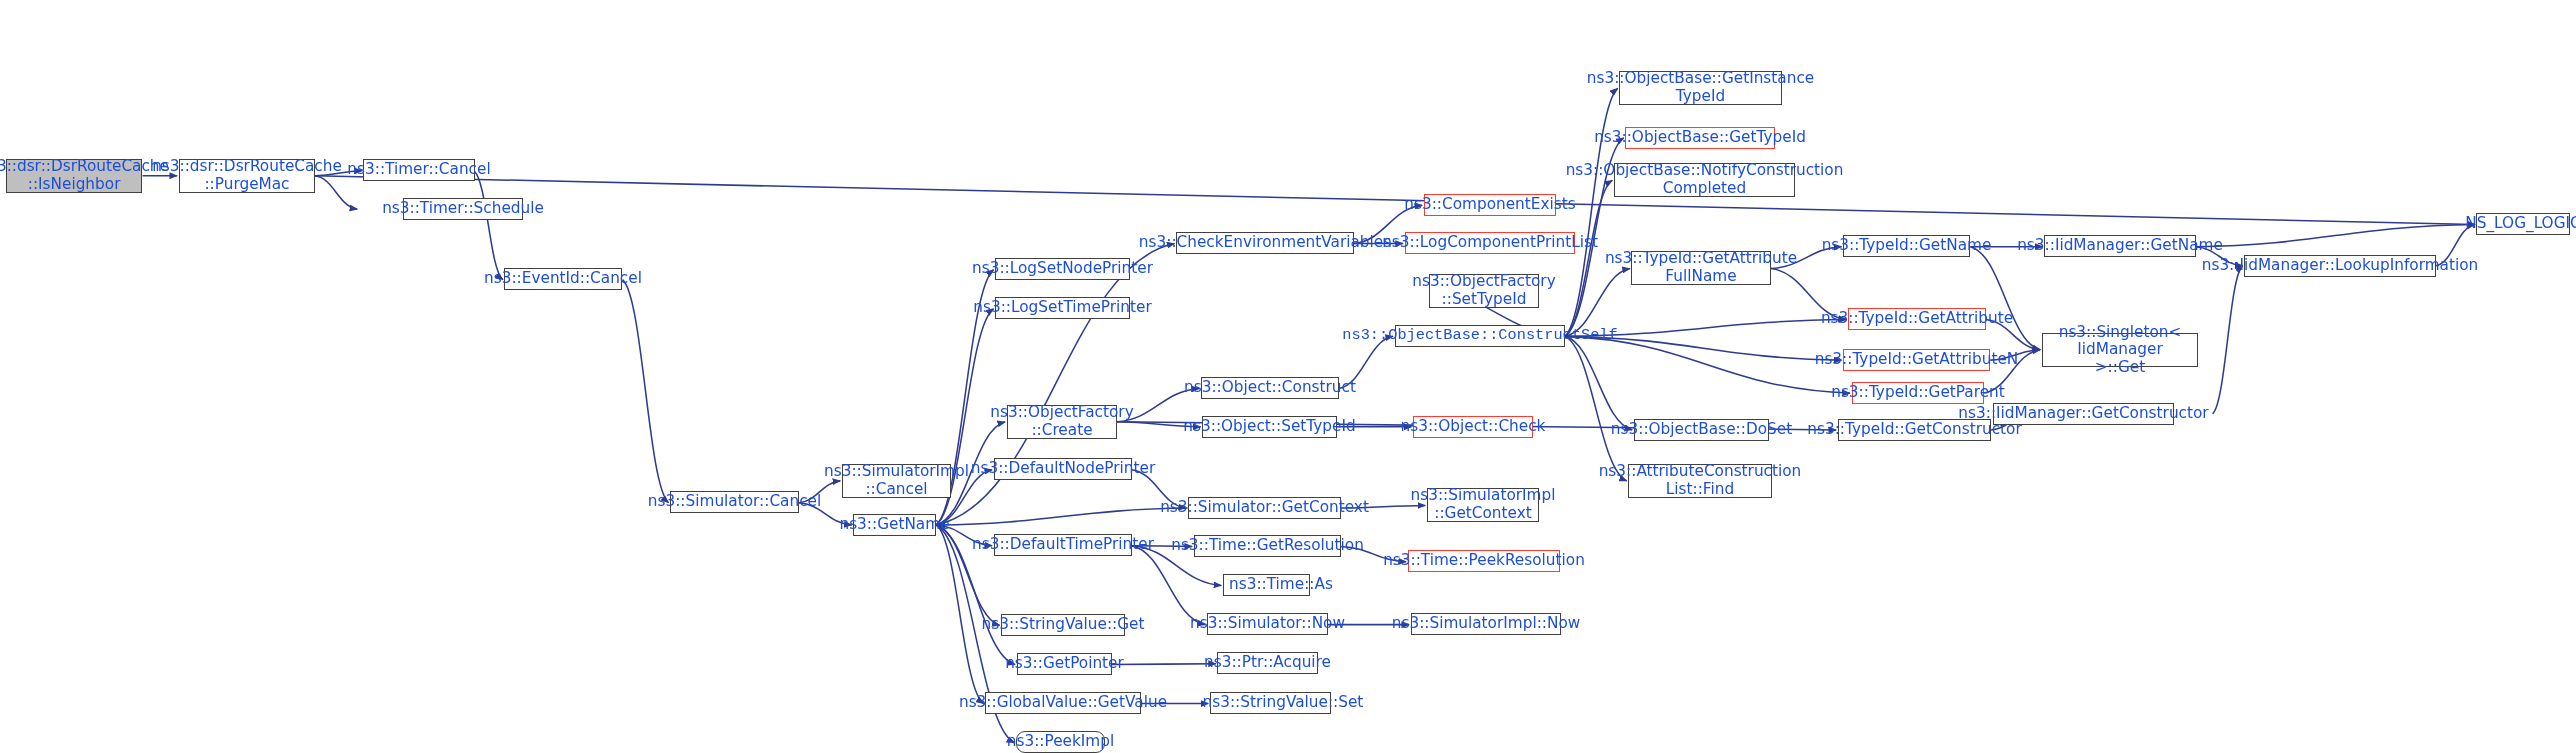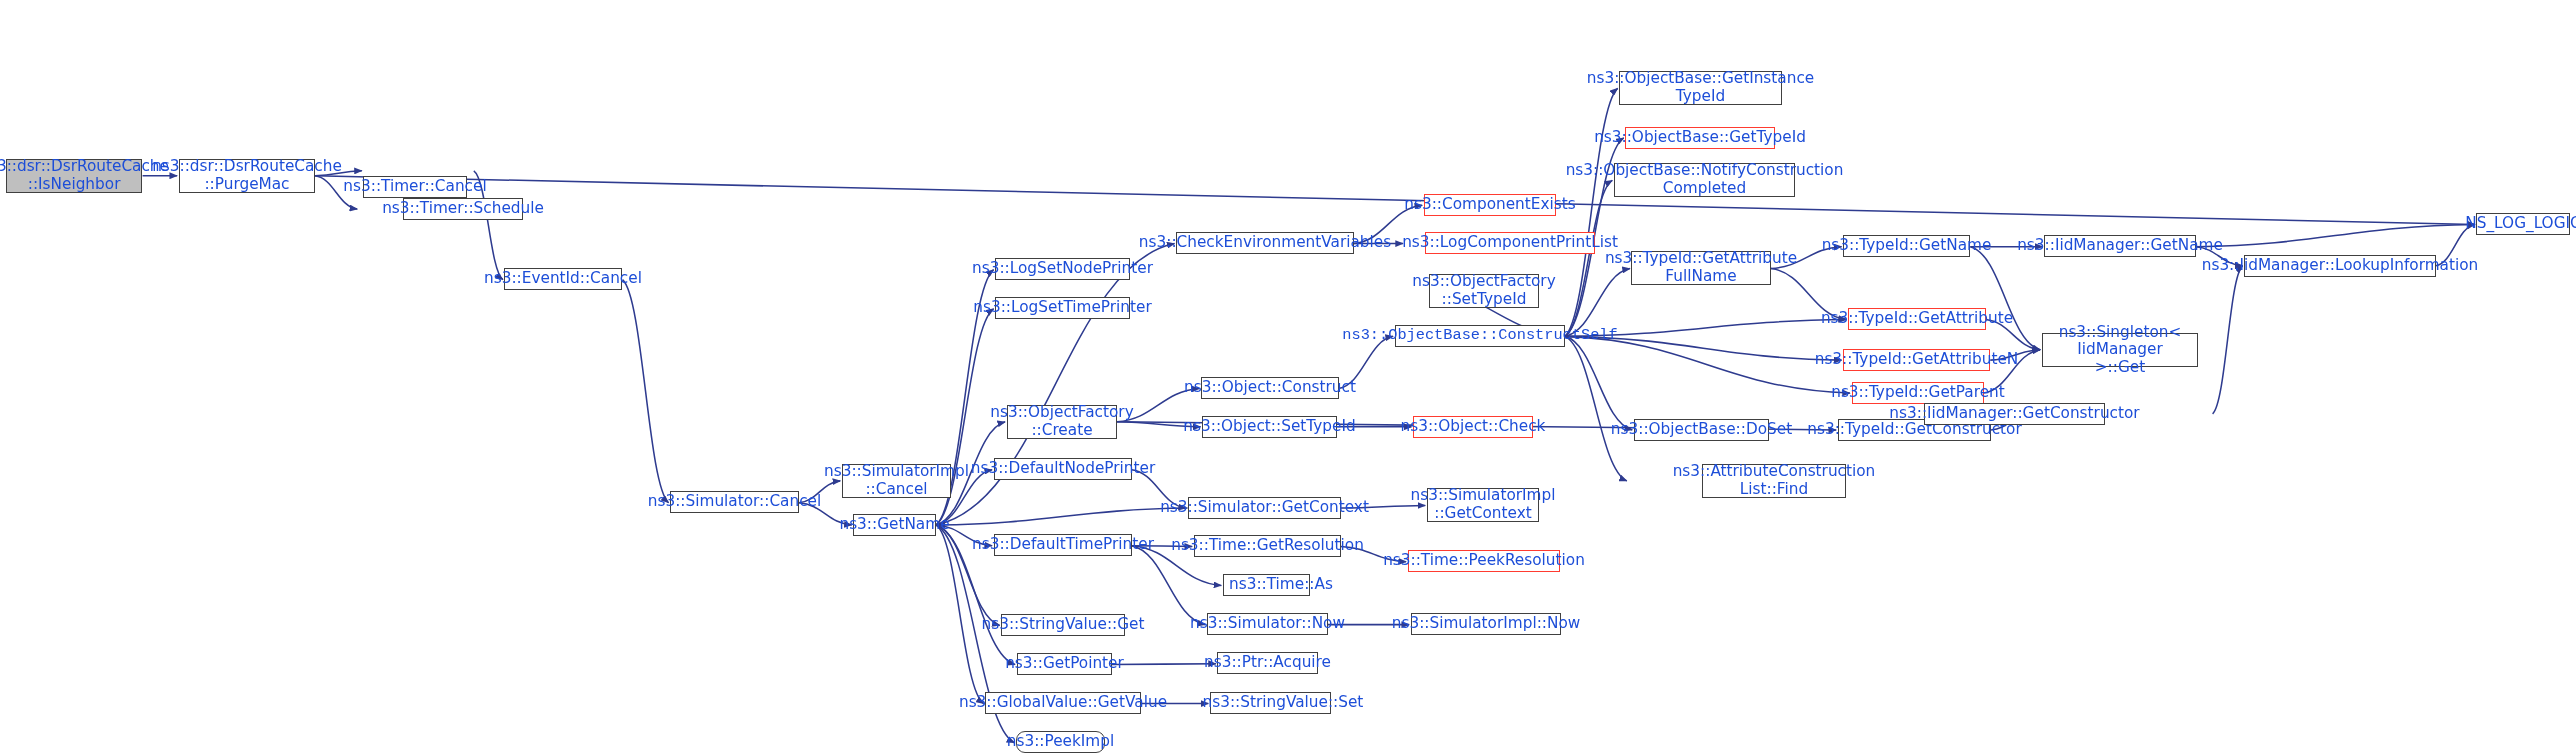--- a/index.html
+++ b/index.html
@@ -108,21 +108,21 @@
         <path d="M2864,321.5 C3027.8,319.18 3064.2,294.82 3228,292.5"></path>
         <path d="M3177,346.5 C3199.95,342.18 3205.05,296.82 3228,292.5"></path>
       </g>
   </svg>
 
   <div id="node-layer">
       <div class="node root" style="left: 6.1px; top: 159px; width: 136px; height: 34px;">ns3::dsr::DsrRouteCache
 ::IsNeighbor</div>
       <div class="node" style="left: 179px; top: 159px; width: 136px; height: 34px;">ns3::dsr::DsrRouteCache
 ::PurgeMac</div>
-      <div class="node" style="left: 363px; top: 176px; width: 104px; height: 22px;">ns3::Timer::Cancel</div>
+      <div class="node" style="left: 363px; top: 159px; width: 112px; height: 22px;">ns3::Timer::Cancel</div>
       <div class="node" style="left: 359px; top: 198px; width: 120px; height: 22px; margin-left: 44px;">ns3::Timer::Schedule</div>
       <div class="node" style="left: 504px; top: 268px; width: 118px; height: 22px;">ns3::EventId::Cancel</div>
       <div class="node" style="left: 670px; top: 491px; width: 129px; height: 22px;">ns3::Simulator::Cancel</div>
       <div class="node" style="left: 842px; top: 464px; width: 109px; height: 34px;">ns3::SimulatorImpl
 ::Cancel</div>
       <div class="node" style="left: 853px; top: 514px; width: 83px; height: 22px;">ns3::GetName</div>
       <div class="node" style="left: 995px; top: 258px; width: 135px; height: 22px;">ns3::LogSetNodePrinter</div>
       <div class="node" style="left: 995px; top: 297px; width: 135px; height: 22px;">ns3::LogSetTimePrinter</div>
       <div class="node" style="left: 1007px; top: 405px; width: 110px; height: 34px;">ns3::ObjectFactory
 ::Create</div>
@@ -135,46 +135,46 @@
       <div class="node" style="left: 1176px; top: 232px; width: 178px; height: 22px;">ns3::CheckEnvironmentVariables</div>
       <div class="node" style="left: 1201px; top: 377px; width: 138px; height: 22px;">ns3::Object::Construct</div>
       <div class="node" style="left: 1202px; top: 416px; width: 135px; height: 22px;">ns3::Object::SetTypeId</div>
       <div class="node" style="left: 1188px; top: 497px; width: 153px; height: 22px;">ns3::Simulator::GetContext</div>
       <div class="node" style="left: 1194px; top: 535px; width: 147px; height: 22px;">ns3::Time::GetResolution</div>
       <div class="node" style="left: 1223px; top: 574px; width: 87px; height: 22px; padding-left: 32px;">ns3::Time::As</div>
       <div class="node" style="left: 1207px; top: 613px; width: 121px; height: 22px;">ns3::Simulator::Now</div>
       <div class="node" style="left: 1217px; top: 652px; width: 101px; height: 22px;">ns3::Ptr::Acquire</div>
       <div class="node" style="left: 1210px; top: 692px; width: 121px; height: 22px; padding-left: 28px;">ns3::StringValue::Set</div>
       <div class="node redborder" style="left: 1424px; top: 194px; width: 132px; height: 22px;">ns3::ComponentExists</div>
-      <div class="node redborder" style="left: 1405px; top: 232px; width: 170px; height: 22px; margin-left: 20px;">ns3::LogComponentPrintList</div>
+      <div class="node redborder" style="left: 1405px; top: 232px; width: 170px; height: 22px;">ns3::LogComponentPrintList</div>
       <div class="node" style="left: 1429px; top: 274px; width: 110px; height: 34px;">ns3::ObjectFactory
 ::SetTypeId</div>
       <div class="node" style="left: 1395px; top: 325px; width: 170px; height: 22px; font-family: Liberation Mono, monospace;">ns3::ObjectBase::ConstructSelf</div>
       <div class="node redborder" style="left: 1413px; top: 416px; width: 120px; height: 22px;">ns3::Object::Check</div>
       <div class="node" style="left: 1427px; top: 488px; width: 112px; height: 34px;">ns3::SimulatorImpl
 ::GetContext</div>
       <div class="node redborder" style="left: 1408px; top: 550px; width: 152px; height: 22px;">ns3::Time::PeekResolution</div>
       <div class="node" style="left: 1411px; top: 613px; width: 150px; height: 22px;">ns3::SimulatorImpl::Now</div>
       <div class="node" style="left: 1619px; top: 71px; width: 163px; height: 34px;">ns3::ObjectBase::GetInstance
 TypeId</div>
       <div class="node redborder" style="left: 1625px; top: 127px; width: 150px; height: 22px;">ns3::ObjectBase::GetTypeId</div>
       <div class="node" style="left: 1614px; top: 163px; width: 181px; height: 34px;">ns3::ObjectBase::NotifyConstruction
 Completed</div>
       <div class="node" style="left: 1631px; top: 251px; width: 140px; height: 34px;">ns3::TypeId::GetAttribute
 FullName</div>
       <div class="node" style="left: 1634px; top: 419px; width: 135px; height: 22px;">ns3::ObjectBase::DoSet</div>
-      <div class="node" style="left: 1702px; top: 464px; width: 144px; height: 34px;">ns3::AttributeConstruction
+      <div class="node" style="left: 1628px; top: 464px; width: 144px; height: 34px;">ns3::AttributeConstruction
 List::Find</div>
       <div class="node" style="left: 1843px; top: 235px; width: 127px; height: 22px;">ns3::TypeId::GetName</div>
       <div class="node redborder" style="left: 1848px; top: 308px; width: 138px; height: 22px;">ns3::TypeId::GetAttribute</div>
       <div class="node redborder" style="left: 1843px; top: 349px; width: 147px; height: 22px;">ns3::TypeId::GetAttributeN</div>
       <div class="node redborder" style="left: 1852px; top: 382px; width: 132px; height: 22px;">ns3::TypeId::GetParent</div>
       <div class="node" style="left: 1838px; top: 419px; width: 153px; height: 22px;">ns3::TypeId::GetConstructor</div>
       <div class="node" style="left: 2044px; top: 235px; width: 152px; height: 22px;">ns3::IidManager::GetName</div>
       <div class="node" style="left: 2042px; top: 333px; width: 156px; height: 34px;">ns3::Singleton&lt; IidManager
 &gt;::Get</div>
-      <div class="node" style="left: 1924px; top: 403px; width: 181px; height: 22px;">ns3::IidManager::GetConstructor</div>
+      <div class="node" style="left: 1993px; top: 403px; width: 181px; height: 22px;">ns3::IidManager::GetConstructor</div>
       <div class="node" style="left: 2244px; top: 255px; width: 192px; height: 22px;">ns3::IidManager::LookupInformation</div>
       <div class="node" style="left: 2476px; top: 213px; width: 94px; height: 22px;">NS_LOG_LOGIC</div>
     </div>
 
 </div>
 
 
 </body></html>

